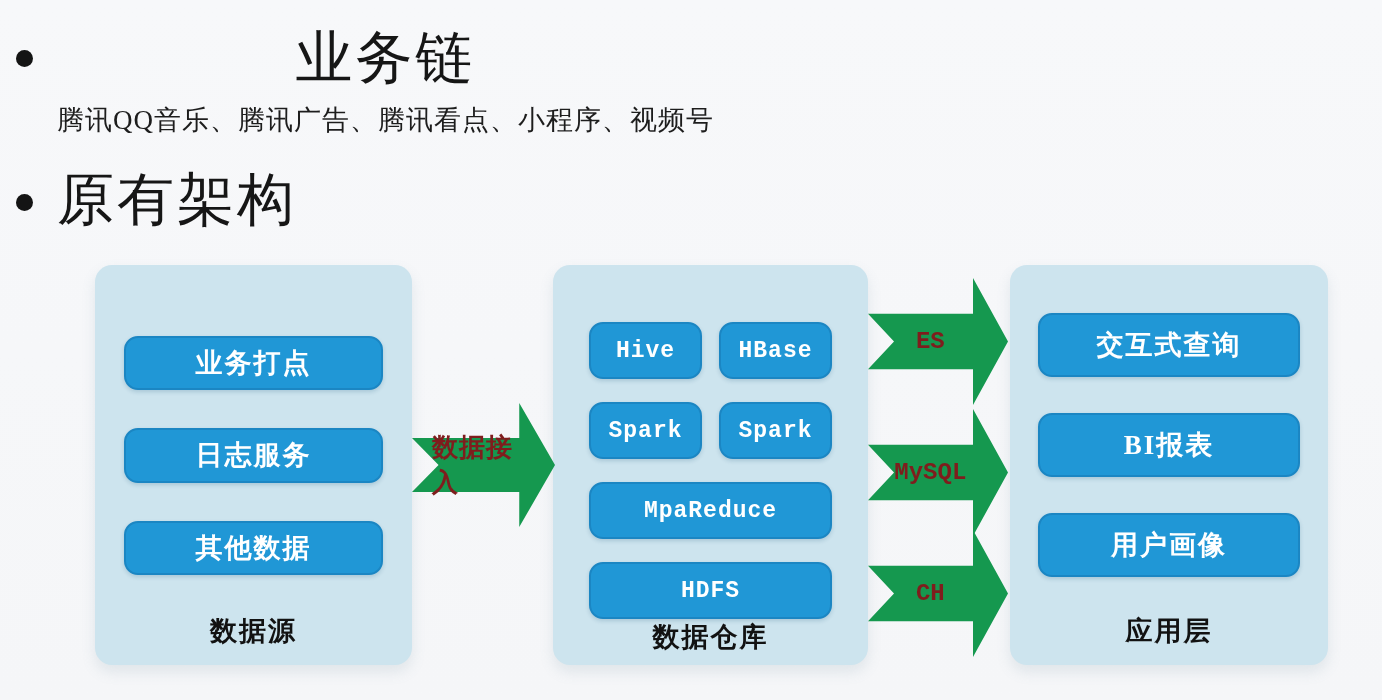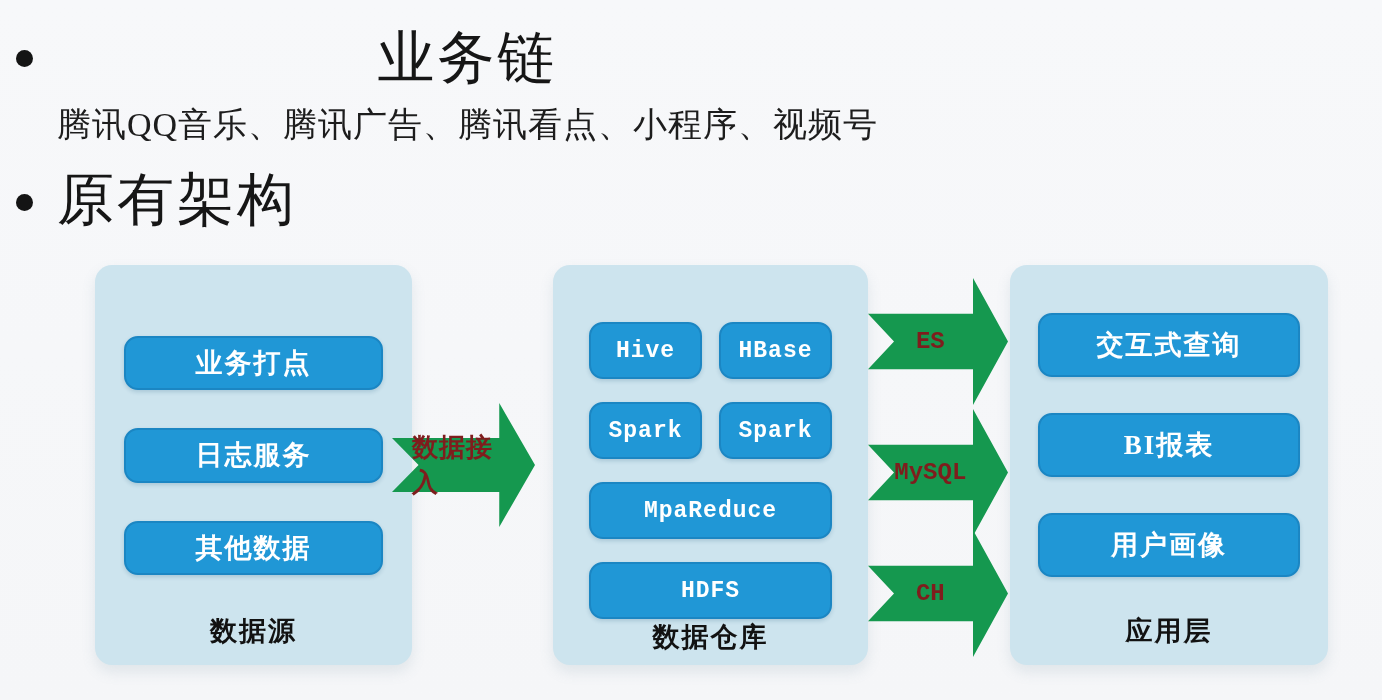--- a/index.html
+++ b/index.html
@@ -20,21 +20,21 @@
   .row-1{top:28px;}
   .row-1 .bullet-dot{margin-top:22px;}
   .row-2{top:170px;}
   .row-2 .bullet-dot{margin-top:24px;}
   .title-big{
     font-family:"Liberation Serif","DejaVu Serif",serif;
     font-size:57px;line-height:1.05;color:#161616;letter-spacing:3px;
   }
   .subtitle{
     font-family:"Liberation Serif","DejaVu Serif",serif;
-    font-size:34px;color:#1d1d1d;margin-top:14px;letter-spacing:1px;
+    font-size:27px;color:#1d1d1d;margin-top:14px;letter-spacing:1px;
   }
 
   
   .diagram{position:absolute;inset:0;}
   .col{
     position:absolute;top:265px;height:400px;box-sizing:border-box;
     background:#cde4ee;border-radius:17px;
     display:flex;flex-direction:column;
     box-shadow:0 7px 14px rgba(110,140,160,0.16);
   }
@@ -74,21 +74,21 @@
   }
 
   
   .arrow{position:absolute;}
   .arrow svg{position:absolute;inset:0;width:100%;height:100%;}
   .arrow-label{
     position:absolute;left:14%;right:25%;top:0;bottom:0;
     display:flex;align-items:center;justify-content:center;
     color:#7f1d1d;font-weight:bold;
   }
-  .arrow-ingest{left:392px;top:403px;width:143px;height:124px;}
+  .arrow-ingest{left:412px;top:403px;width:143px;height:124px;}
   .arrow-ingest .arrow-label{
     font-family:"Liberation Serif","DejaVu Serif",serif;
     font-size:26px;letter-spacing:1px;
   }
   .arrow-es   {left:868px;top:278px;width:140px;height:127px;}
   .arrow-mysql{left:868px;top:409px;width:140px;height:127px;}
   .arrow-ch   {left:868px;top:530px;width:140px;height:127px;}
   .arrow-sm .arrow-label{
     font-family:"Liberation Mono","DejaVu Sans Mono",monospace;
     font-size:24px;

